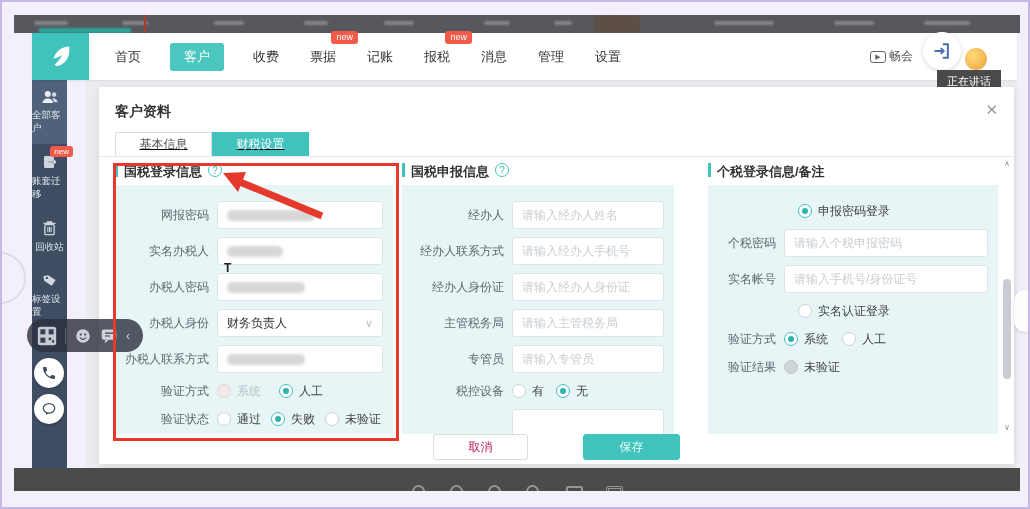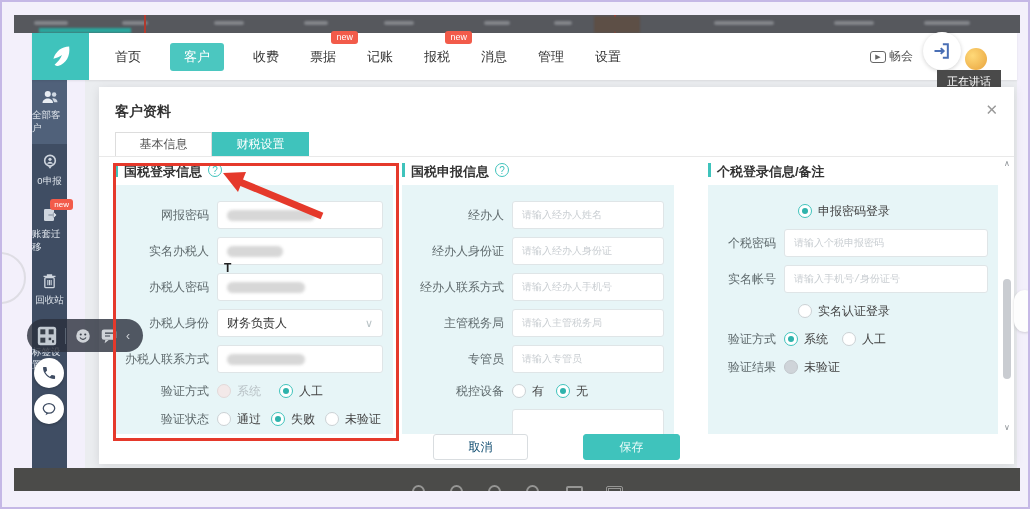--- a/index.html
+++ b/index.html
@@ -36,55 +36,55 @@
   .side-badge { position:absolute; top:2px; right:-6px; background:#f25b4a; color:#fff; font-size:8px; padding:1px 4px; border-radius:3px; z-index:4;}
   .float-pill { position:absolute; left:25px; top:317px; width:116px; height:33px; background:rgba(42,48,60,.8); border-radius:17px; display:flex; align-items:center; gap:8px; padding:0 10px; z-index:5;}
   .pill-sep { width:1px; height:16px; background:#5a6472; }
   .circle-btn { position:absolute; left:32px; width:30px; height:30px; border-radius:50%; background:#fff; box-shadow:0 1px 3px rgba(0,0,0,.25); display:flex; align-items:center; justify-content:center; z-index:5;}
 
   
   .contentbg { position:absolute; left:83px; top:78px; width:932px; height:388px; background:#ebedf0; }
   .modal { position:absolute; left:97px; top:85px; width:915px; height:377px; background:#fff; box-shadow:0 2px 10px rgba(0,0,0,.1); z-index:3;}
   .modal-title { position:absolute; left:16px; top:16px; font-size:14px; font-weight:bold; color:#333;}
   .modal-close { position:absolute; right:16px; top:14px; font-size:15px; color:#999; cursor:pointer;}
-  .tabs { position:absolute; left:16px; top:45px; display:flex; }
+  .tabs { position:absolute; left:16px; top:45px; display:flex;text-decoration:underline; }
   .tab { width:97px; height:24px; display:flex; align-items:center; justify-content:center; font-size:12px; cursor:pointer;}
   .tab.inactive { background:#fff; border:1px solid #ddd; border-bottom:none; color:#555;}
   .tab.active { background:#3fc3bc; color:#fff; }
   .modal-divider { position:absolute; left:0; top:69px; width:100%; border-bottom:1px solid #e9e9e9; }
   .modal-body { position:absolute; left:0; top:70px; right:14px; bottom:30px; overflow:hidden; }
   .col { position:absolute; top:6px; }
   .col1 { left:16px;  width:278px; }
   .col2 { left:303px; width:272px; }
   .col3 { left:609px; width:290px; }
   .sec-head { display:flex; gap:6px; height:22px; }
   .sec-bar { width:3px; height:14px; background:#3fc3bc; }
   .sec-title { font-size:13px; font-weight:bold; color:#333; }
   .help-icon { width:14px; height:14px; border:1px solid #3fc3bc; border-radius:50%; color:#3fc3bc; font-size:10px; display:flex; align-items:center; justify-content:center; cursor:pointer;}
   .panel { background:#e7f5f7; padding:16px 10px 0; height:262px; overflow:hidden; }
   .frow { display:flex; align-items:center; margin-bottom:8px; height:28px; }
   .flabel { font-size:12px; color:#5f6a6d; text-align:right; flex:0 0 auto; padding-right:8px; white-space:nowrap;}
   .col1 .flabel { width:92px; } .col2 .flabel { width:100px; } .col3 .flabel { width:66px; }
   .finput { flex:1; height:28px; background:#fff; border:1px solid #dfe5e7; border-radius:3px; display:flex; align-items:center; padding:0 9px; position:relative;}
-  .finput input { border:none; outline:none; width:100%; font-size:10px; color:#333; background:transparent; font-family:Liberation Mono, monospace;}
+  .finput input { border:none; outline:none; width:100%; font-size:12px; color:#333; background:transparent; font-family:Liberation Sans, sans-serif;}
   .finput input::placeholder { color:#c9ced2; }
   .mask { height:11px; border-radius:6px; background:#d7d7d7; filter:blur(1.5px); }
   .select-chevron { position:absolute; right:9px; color:#b8c2c5; font-size:11px; }
   .sel-value { font-size:12px; color:#333; }
   .radio { width:14px; height:14px; border-radius:50%; border:1px solid #ccd2d5; background:#fff; display:inline-block; position:relative; flex:0 0 14px; cursor:pointer;}
   .radio.sel { border-color:#3fc3bc; }
   .radio.sel::after { content:""; position:absolute; left:3px; top:3px; width:6px; height:6px; border-radius:50%; background:#2fb3ac; }
   .radio.dis { background:#f3e9e9; border-color:#e3d9d9; }
   .radio.greyed { background:#cfd4d9; border-color:#c2c7cc; }
   .ropt { display:flex; align-items:center; gap:6px; margin-right:18px; font-size:12px; color:#444; }
   .ropt.muted { color:#b9c2c6; }
   .t-cursor { position:absolute; left:6px; top:-13px; color:#222; font-size:12px; font-weight:bold; }
   .modal-footer { position:absolute; left:0; bottom:0; width:100%; height:30px; background:#fff; display:flex; justify-content:center; gap:55px; align-items:flex-start; z-index:4;}
   .btn { height:26px; display:flex; align-items:center; justify-content:center; font-size:12px; cursor:pointer; border-radius:3px;}
-  .btn-cancel { width:95px; background:#fff; border:1px solid #d9dde0; color:#0c4a6e; }
+  .btn-cancel { width:95px; background:#fff; border:1px solid #d9dde0; color:#be185d; }
   .btn-save { width:97px; background:#3fc3bc; color:#eafaf9; border:1px solid #3fc3bc; }
   .scrollbar { position:absolute; right:2px; top:72px; bottom:32px; width:10px; }
   .scroll-arrow { position:absolute; left:0; width:10px; text-align:center; font-size:8px; color:#8a8f94; }
   .scroll-thumb { position:absolute; left:1px; top:120px; width:8px; height:100px; background:#c9ccd1; border-radius:4px; cursor:pointer;}
 
   
   .anno-rect { position:absolute; left:111px; top:161px; width:286px; height:278px; border:3px solid #e5392b; z-index:8; pointer-events:none;}
   .anno-svg { position:absolute; left:0; top:0; width:1030px; height:509px; z-index:9; pointer-events:none;}
 
   
@@ -159,29 +159,20 @@
 
   <div class="sidebar">
     <div class="side-item active">
       <svg width="18" height="14" viewBox="0 0 24 18">
         <circle cx="9" cy="5" r="4" fill="#e8edf3"></circle>
           <path d="M2 17c0-4 3.5-6 7-6s7 2 7 6z" fill="#e8edf3"></path>
         <circle cx="17.5" cy="5.5" r="3" fill="#cfd8e2"></circle>
           <path d="M15 10.6c3-.4 7 1.4 7 5.4h-4.5" fill="#cfd8e2"></path>
       </svg>
       <span>全部客户</span>
-    </div>
-    <div class="side-item">
-      <svg width="16" height="16" viewBox="0 0 24 24">
-        <circle cx="12" cy="10" r="8" fill="none" stroke="#cfd6df" stroke-width="2.4"></circle>
-        <circle cx="12" cy="8" r="2.4" fill="#cfd6df"></circle>
-          <path d="M7.5 14.5c.8-2 2.6-3 4.5-3s3.7 1 4.5 3z" fill="#cfd6df"></path>
-        <path d="M9 18.5 12 22l3-3.5z" fill="#cfd6df"></path>
-      </svg>
-      <span>0申报</span>
     </div>
     <div class="side-item">
       <span class="side-badge">new</span>
       <svg width="16" height="16" viewBox="0 0 24 24">
         <rect x="3" y="3" width="15" height="18" rx="2" fill="#cfd6df"></rect>
         <path d="M10 12h10M17 8.5 20.5 12 17 15.5" fill="none" stroke="#3f4d63" stroke-width="2.6"></path>
         <path d="M10 12h10M17 8.5 20.5 12 17 15.5" fill="none" stroke="#e8edf3" stroke-width="1.6"></path>
       </svg>
       <span>账套迁移</span>
     </div>
@@ -327,29 +318,29 @@
           <div class="help-icon">?</div>
         </div>
         <div class="panel">
           <div class="frow">
             <div class="flabel">经办人</div>
             <div class="finput">
                 <input placeholder="请输入经办人姓名" style="">
               </div>
           </div>
           <div class="frow">
+            <div class="flabel">经办人联系方式</div>
+            <div class="finput">
+                <input placeholder="请输入经办人手机号" style="">
+              </div>
+          </div>
+          <div class="frow">
             <div class="flabel">经办人身份证</div>
             <div class="finput">
                 <input placeholder="请输入经办人身份证" style="">
-              </div>
-          </div>
-          <div class="frow">
-            <div class="flabel">经办人联系方式</div>
-            <div class="finput">
-                <input placeholder="请输入经办人手机号" style="">
               </div>
           </div>
           <div class="frow">
             <div class="flabel">主管税务局</div>
             <div class="finput">
                 <input placeholder="请输入主管税务局" style="">
               </div>
           </div>
           <div class="frow">
             <div class="flabel">专管员</div>

